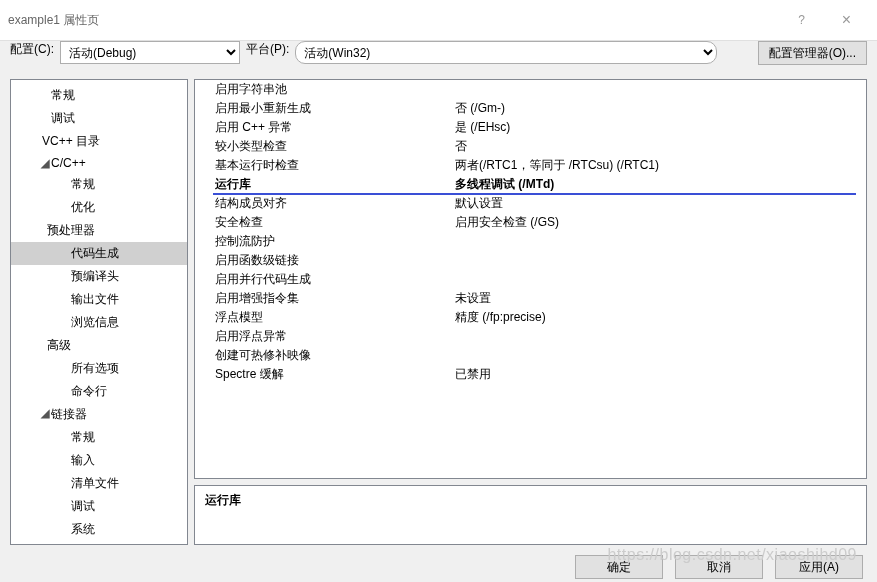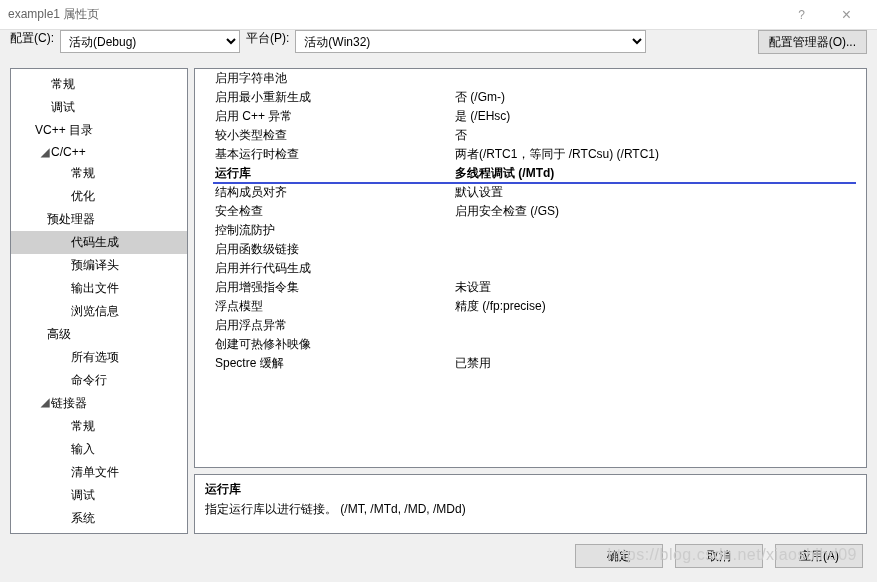--- a/index.html
+++ b/index.html
@@ -1,24 +1,24 @@
 <!DOCTYPE html>
 <html><head>
 <meta charset="utf-8">
 <style>
 * { margin: 0; padding: 0; box-sizing: border-box; font-family: "Microsoft YaHei", "Segoe UI", sans-serif; font-size: 12px; }
 body { background: #f0f0f0; width: 877px; height: 582px; overflow: hidden; }
-.titlebar { height: 30px; background: #fff; display: flex; align-items: center; padding: 0 8px; color: #666; border-bottom: 1px solid #e0e0e0; }
+.titlebar { height: 41px; background: #fff; display: flex; align-items: center; padding: 0 8px; color: #666; border-bottom: 1px solid #e0e0e0; }
 .titlebar .title { flex: 1; }
 .titlebar .winbtn { width: 45px; height: 30px; display: flex; align-items: center; justify-content: center; color: #999; cursor: pointer; }
 .toolbar { height: 34px; background: #f0f0f0; display: flex; align-items: flex-start; padding: 0 10px; gap: 6px; }
 .toolbar label { color: #000; }
 .toolbar select { height: 23px; border: 1px solid #adadad; background: #fff; padding: 0 4px; }
 .toolbar .cfg { width: 180px; }
-.toolbar .plat { width: 351px; }
+.toolbar .plat { width: 422px; border-radius: 10px; }
 .toolbar button { height: 24px; padding: 0 10px; border: 1px solid #adadad; background: #e1e1e1; cursor: pointer; }
 .main { display: flex; height: 470px; padding: 4px 10px 0 10px; gap: 6px; }
 .tree-wrap { width: 178px; border: 1px solid #828790; background: #fff; position: relative; overflow: hidden; }
 .tree { padding: 4px 0; }
 .tree .node { padding: 3px 4px 3px 0; cursor: pointer; white-space: nowrap; display: flex; }
 .tree .node.sel { background: #d0d0d0; }
 .tree .caret { display: inline-block; width: 12px; text-align: center; color: #555; }
 .right { flex: 1; display: flex; flex-direction: column; gap: 6px; }
 .grid { flex: 1; border: 1px solid #828790; background: #fff; overflow: hidden; }
 .grid-row { display: flex; padding: 1px 0; position: relative; }
@@ -62,21 +62,21 @@
   <div class="tree-wrap">
     <div class="tree" id="tree">
         <div class="node" style="padding-left: 28px;">
           <span class="caret"></span>
           <span>常规</span>
         </div>
         <div class="node" style="padding-left: 28px;">
           <span class="caret"></span>
           <span>调试</span>
         </div>
-        <div class="node" style="padding-left: 12px;">
+        <div class="node" style="padding-left: 19px;">
           <span class="caret"></span>
           <span>VC++ 目录</span>
         </div>
         <div class="node" style="padding-left: 28px;">
           <span class="caret">◢</span>
           <span>C/C++</span>
         </div>
         <div class="node" style="padding-left: 48px;">
           <span class="caret"></span>
           <span>常规</span>
@@ -209,21 +209,20 @@
           <div class="lbl">创建可热修补映像</div>
           <div class="val"></div>
         </div>
         <div class="grid-row">
           <div class="lbl">Spectre 缓解</div>
           <div class="val">已禁用</div>
         </div>
       </div>
     <div class="descbox">
       <div class="dt">运行库</div>
-      <div>指定运行库以进行链接。      (/MT, /MTd, /MD, /MDd)</div>
     </div>
   </div>
 </div>
 
 <div class="footer">
   <button>确定</button>
   <button>取消</button>
   <button>应用(A)</button>
 </div>
 

